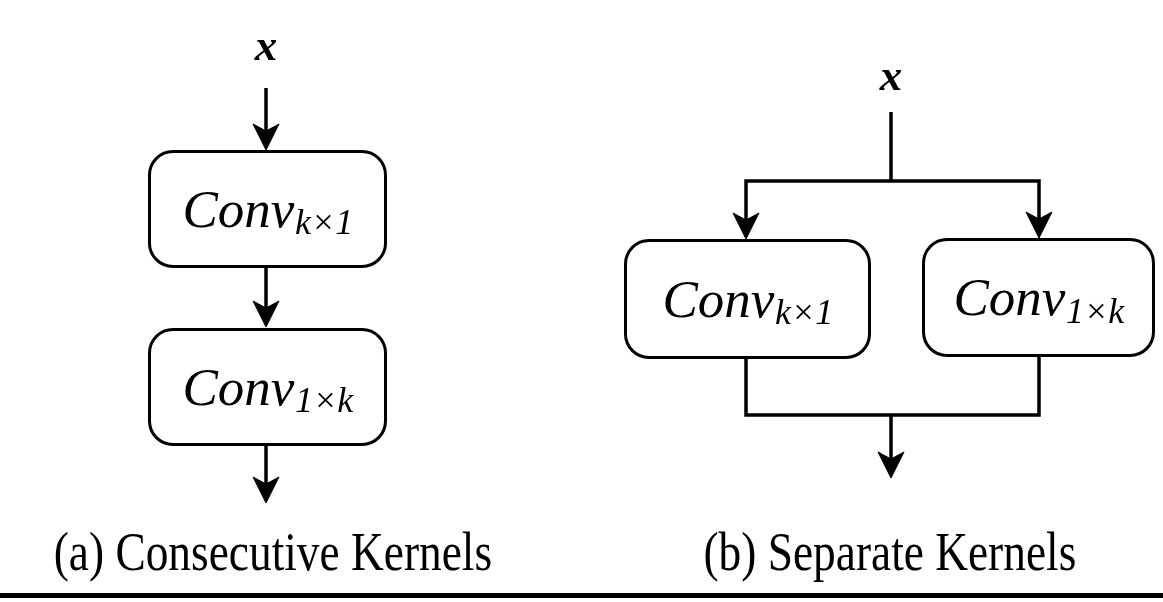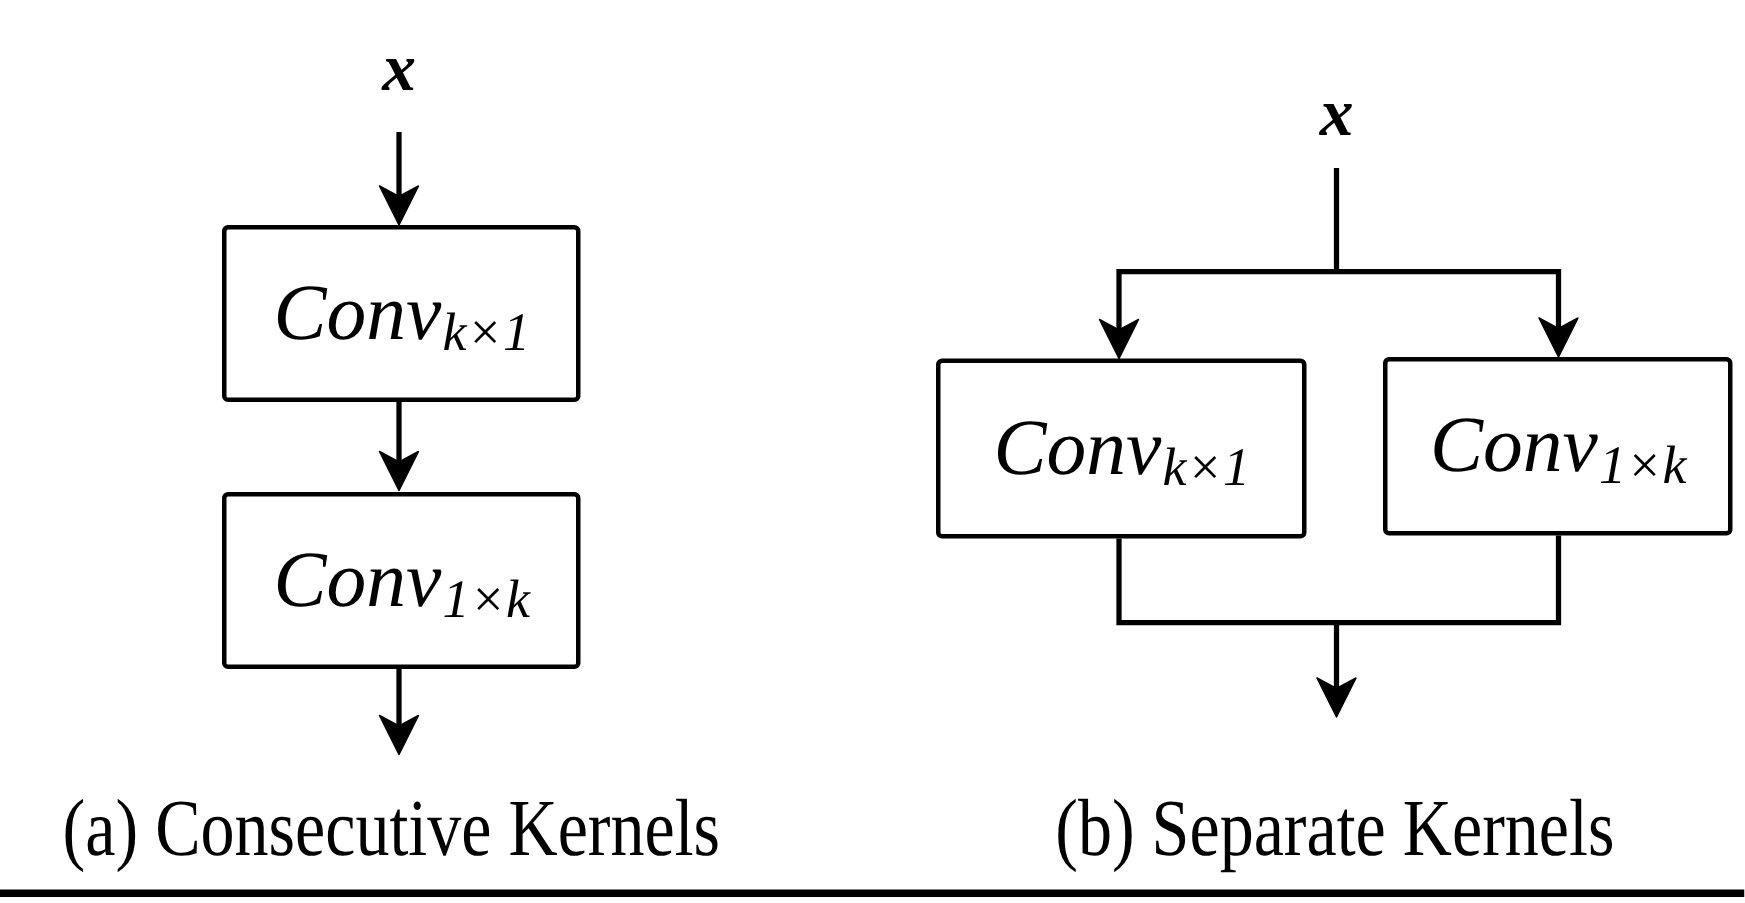--- a/index.html
+++ b/index.html
@@ -8,21 +8,21 @@
 
   .figure { position: absolute; left: 0; top: 0; width: 1163px; height: 602px; background: #ffffff; }
 
   .connector-layer { position: absolute; left: 0; top: 0; width: 1163px; height: 602px; }
   .connector-layer path { stroke: #000000; stroke-width: 3.5; fill: none; }
   .connector-layer polygon { fill: #000000; stroke: #000000; stroke-width: 1; stroke-linejoin: round; }
 
   .conv-box {
     position: absolute;
     border: 3.5px solid #000000;
-    border-radius: 4px;
+    border-radius: 25px;
     background: #ffffff;
     display: flex;
     align-items: center;
     justify-content: center;
   }
   .conv-label {
     font-family: "Liberation Serif", serif;
     font-style: italic;
     font-size: 53px;
     color: #000000;
@@ -102,21 +102,21 @@
   <div class="x-label" style="left:226px; top:23px;">x</div>
 
   <div class="conv-box" style="left:148px; top:150px; width:239px; height:118px;">
     <span class="conv-label"><span>Conv</span><span class="sub">k×1</span></span>
   </div>
 
   <div class="conv-box" style="left:148px; top:328px; width:239px; height:118px;">
     <span class="conv-label"><span>Conv</span><span class="sub">1×k</span></span>
   </div>
 
-  <div class="caption" style="left:0px; top:524px;">
+  <div class="caption" style="left:0px; top:524px;padding-left:12px;">
     <span class="squeeze">(a) Consecutive Kernels</span>
   </div>
 
   <div class="x-label" style="left:851px; top:53px;">x</div>
 
   <div class="conv-box" style="left:624px; top:239px; width:247px; height:120px;">
     <span class="conv-label"><span>Conv</span><span class="sub">k×1</span></span>
   </div>
 
   <div class="conv-box" style="left:922px; top:238px; width:233px; height:119px;">

